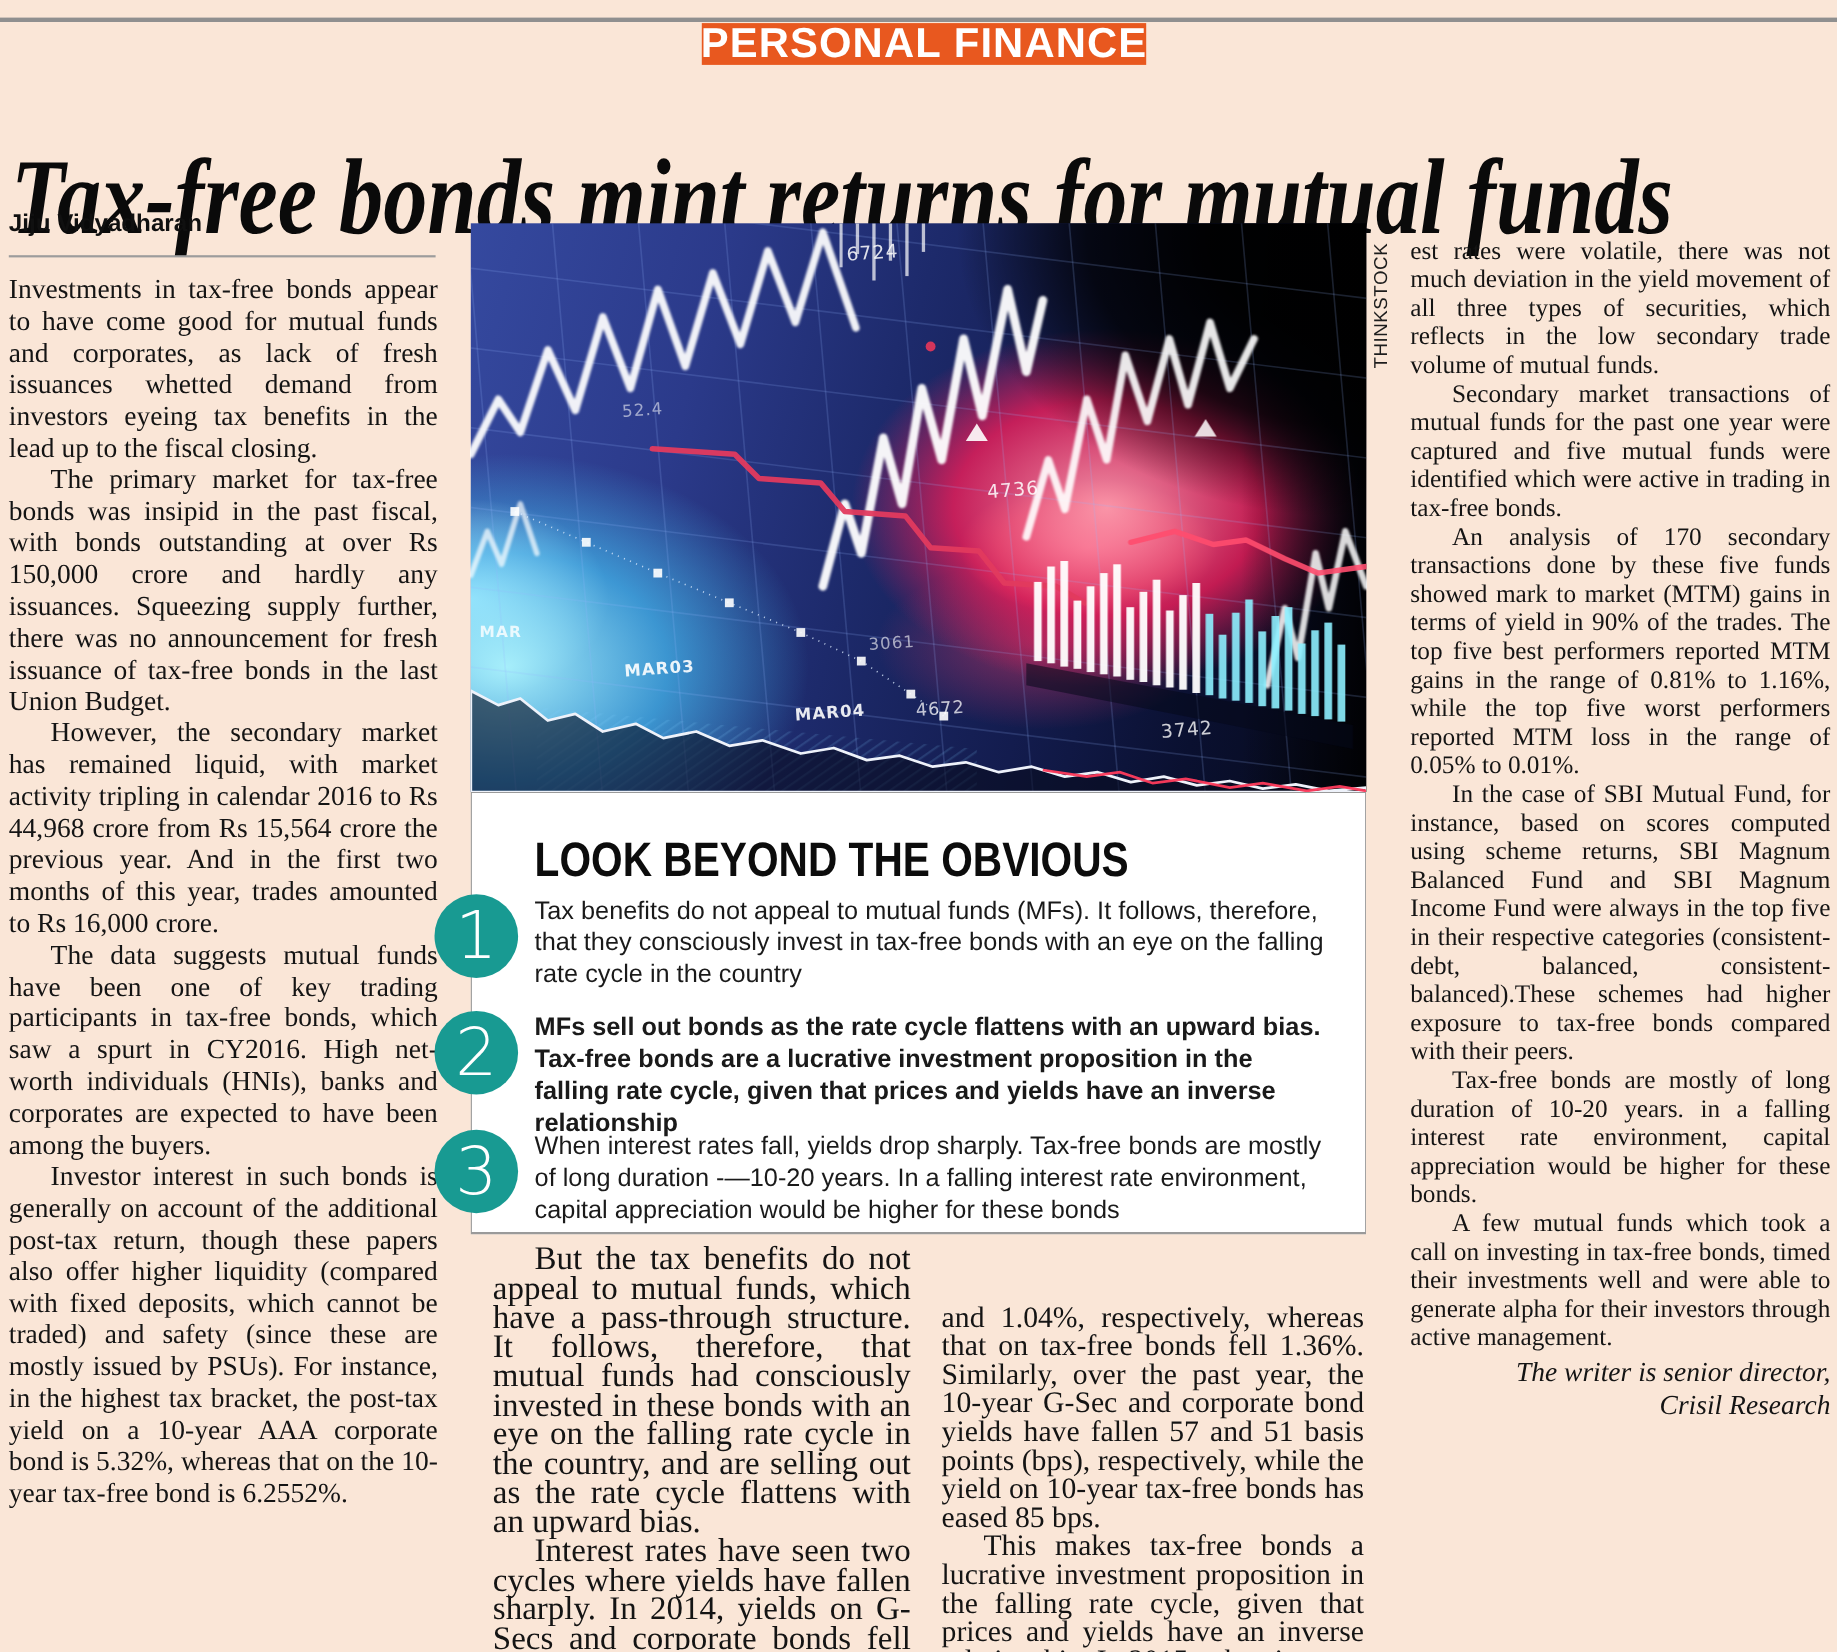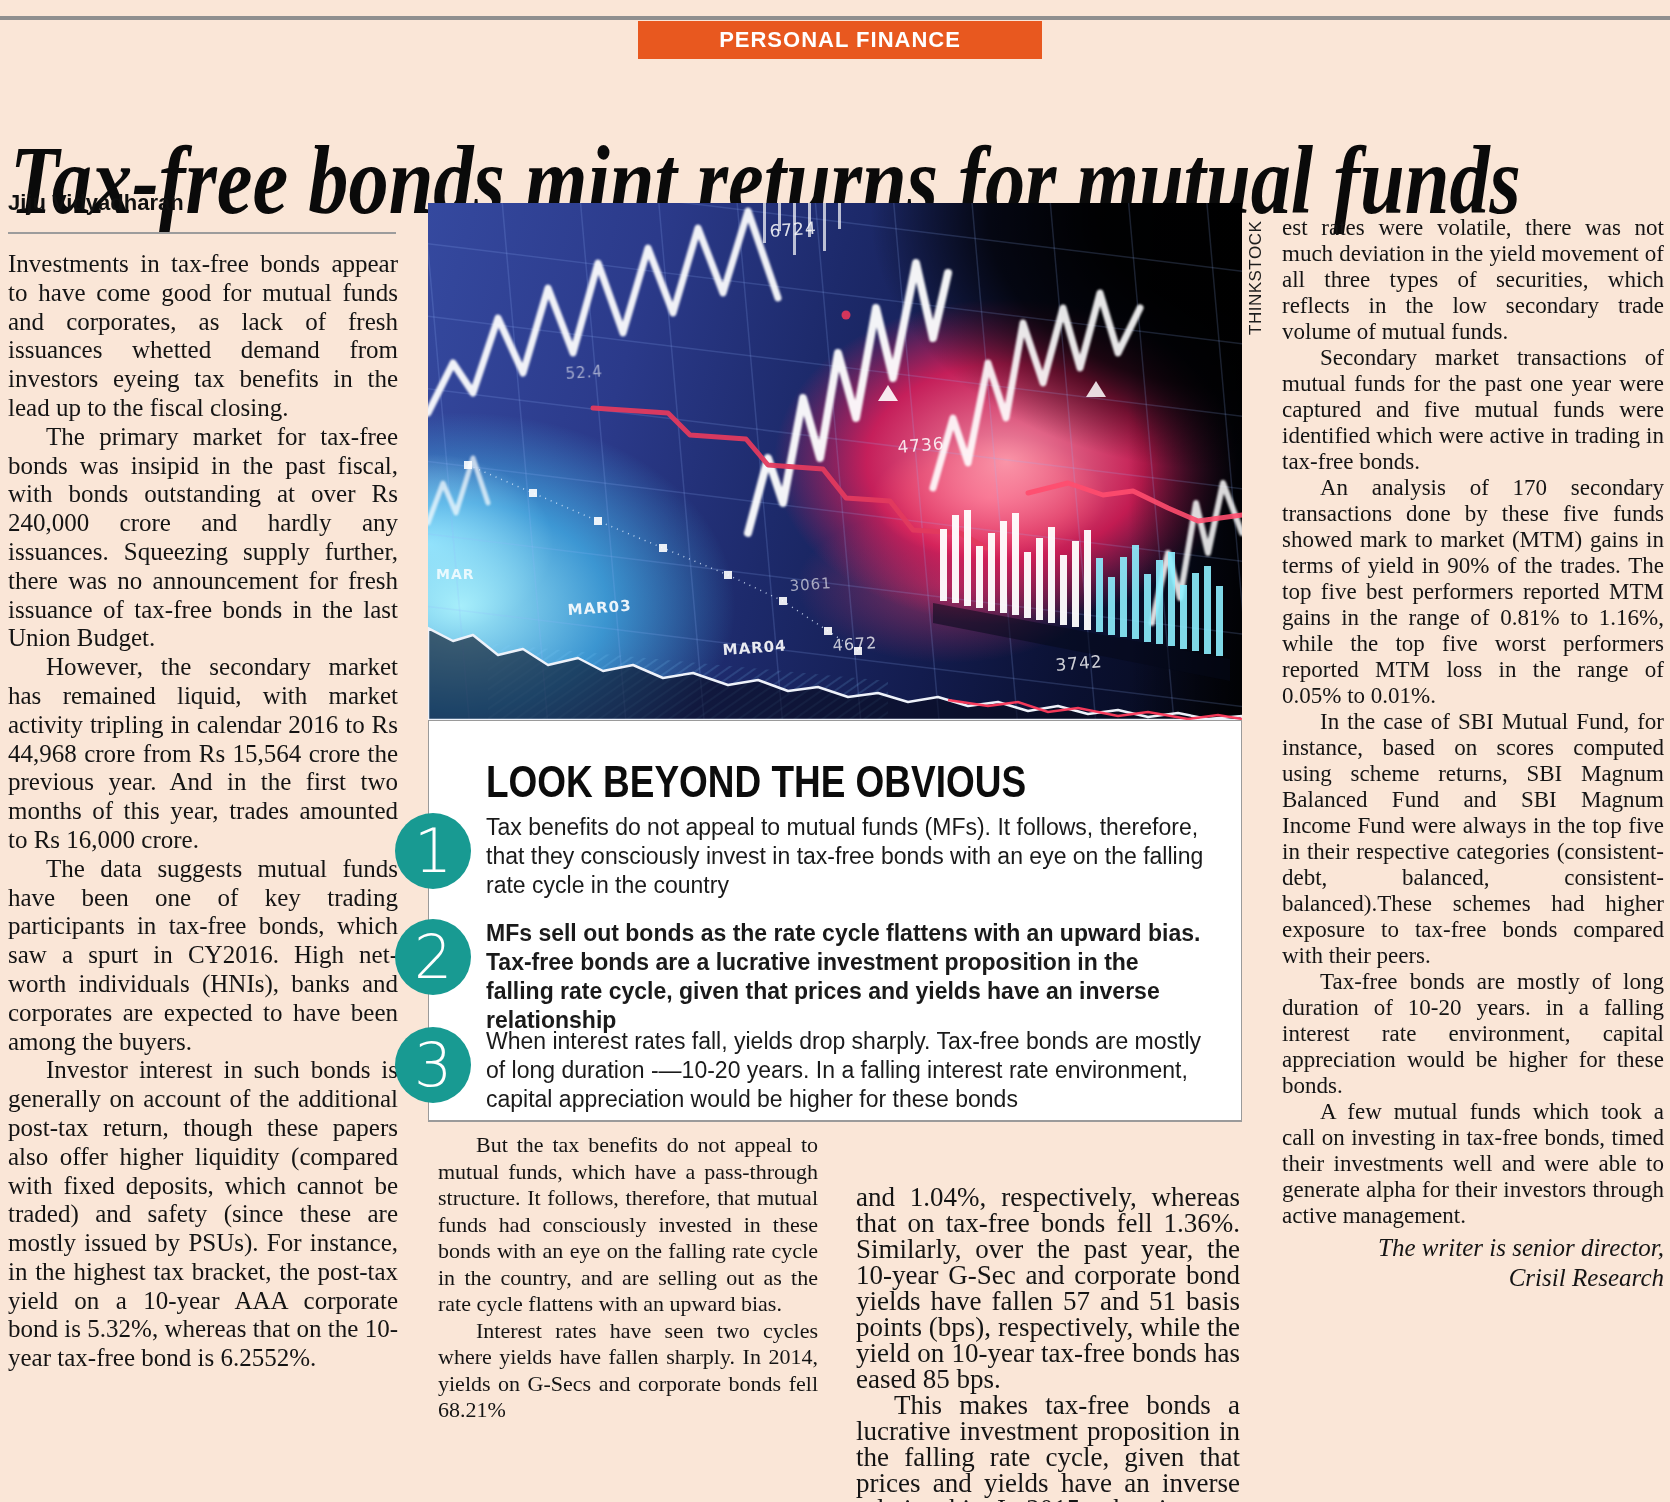--- a/index.html
+++ b/index.html
@@ -11,36 +11,36 @@
     font-family:"Liberation Serif", serif;
     color:#141414;
   }
   .top-rule{position:absolute;left:0;top:16px;width:1670px;height:4px;background:#8f8f8f;}
   .banner{
     position:absolute;left:638px;top:21px;width:404px;height:38px;
     background:#e8581f;display:flex;align-items:center;justify-content:center;
   }
   .banner span{
     font-family:"Liberation Sans",sans-serif;font-weight:bold;color:#fff;
-    font-size:22px;letter-spacing:1px;white-space:nowrap;
+    font-size:38px;letter-spacing:1px;white-space:nowrap;
   }
   .headline{
     position:absolute;left:10px;top:58px;width:1860px;height:120px;
     font-style:italic;font-size:98px;line-height:112px;color:#0a0a0a;
     transform:scaleX(.82);transform-origin:left top;white-space:nowrap;
   }
   .byline{position:absolute;left:8px;top:190px;font-family:"Liberation Sans",sans-serif;
     font-weight:bold;font-size:22px;color:#101010;}
   .byline-rule{position:absolute;left:8px;top:232px;width:388px;height:2px;background:#9c9c9c;}
 
   .col{position:absolute;text-align:justify;overflow:hidden;}
   .col p{margin:0;text-indent:38px;}
   .col p.noind{text-indent:0;}
   .left-col{left:8px;top:250px;width:390px;height:1246px;font-size:25px;line-height:28.8px;}
-  .mid-col-a{left:438px;top:1132px;width:380px;height:368px;font-size:22px;line-height:26.5px;}
+  .mid-col-a{left:448px;top:1132px;width:380px;height:368px;font-size:30px;line-height:26.5px;}
   .mid-col-b{left:856px;top:1184px;width:384px;height:368px;font-size:27px;line-height:26px;}
   .right-col{left:1282px;top:203px;width:382px;height:1298px;font-size:23px;line-height:26px;margin-top:12px;}
   .signoff{margin-top:4px;text-align:right;font-style:italic;font-size:25px;line-height:30px;}
 
   .photo{
     position:absolute;left:428px;top:203px;width:814px;height:517px;overflow:hidden;
     background:
       radial-gradient(ellipse 52% 58% at 99% 2%, rgba(0,0,0,.97) 32%, rgba(0,0,0,.78) 58%, rgba(0,0,0,0) 86%),
       linear-gradient(to left, rgba(0,0,0,.85), rgba(0,0,0,0) 14%),
       radial-gradient(ellipse 38% 42% at 71% 50%, rgba(255,150,170,.95), rgba(240,30,90,.8) 45%, rgba(200,10,70,0) 75%),
@@ -96,21 +96,21 @@
     <span>PERSONAL FINANCE</span>
   </div>
 
   <h1 class="headline">Tax-free bonds mint returns for mutual funds</h1>
 
   <div class="byline">Jiju Vidyadharan</div>
   <div class="byline-rule"></div>
 
   <div class="col left-col">
     <p class="noind">Investments in tax-free bonds appear to have come good for mutual funds and corporates, as lack of fresh issuances whetted demand from investors eyeing tax benefits in the lead up to the fiscal closing.</p>
-    <p>The primary market for tax-free bonds was insipid in the past fiscal, with bonds outstanding at over Rs 240,000 crore and hardly any issuances. Squeezing supply further, there was no announcement for fresh issuance of tax-free bonds in the last Union Budget.</p>
+    <p>The primary market for tax-free bonds was insipid in the past fiscal, with bonds outstanding at over Rs 150,000 crore and hardly any issuances. Squeezing supply further, there was no announcement for fresh issuance of tax-free bonds in the last Union Budget.</p>
     <p>However, the secondary market has remained liquid, with market activity tripling in calendar 2016 to Rs 44,968 crore from Rs 15,564 crore the previous year. And in the first two months of this year, trades amounted to Rs 16,000 crore.</p>
     <p>The data suggests mutual funds have been one of key trading participants in tax-free bonds, which saw a spurt in CY2016. High net-worth individuals (HNIs), banks and corporates are expected to have been among the buyers.</p>
     <p>Investor interest in such bonds is generally on account of the additional post-tax return, though these papers also offer higher liquidity (compared with fixed deposits, which cannot be traded) and safety (since these are mostly issued by PSUs). For instance, in the highest tax bracket, the post-tax yield on a 10-year AAA corporate bond is 5.32%, whereas that on the 10-year tax-free bond is 6.2552%.</p>
   </div>
 
   <div class="photo">
     <svg width="814" height="517" viewBox="0 0 814 517">
       <defs>
         <filter id="soft">
             <feGaussianBlur stdDeviation="1.1"></feGaussianBlur>

